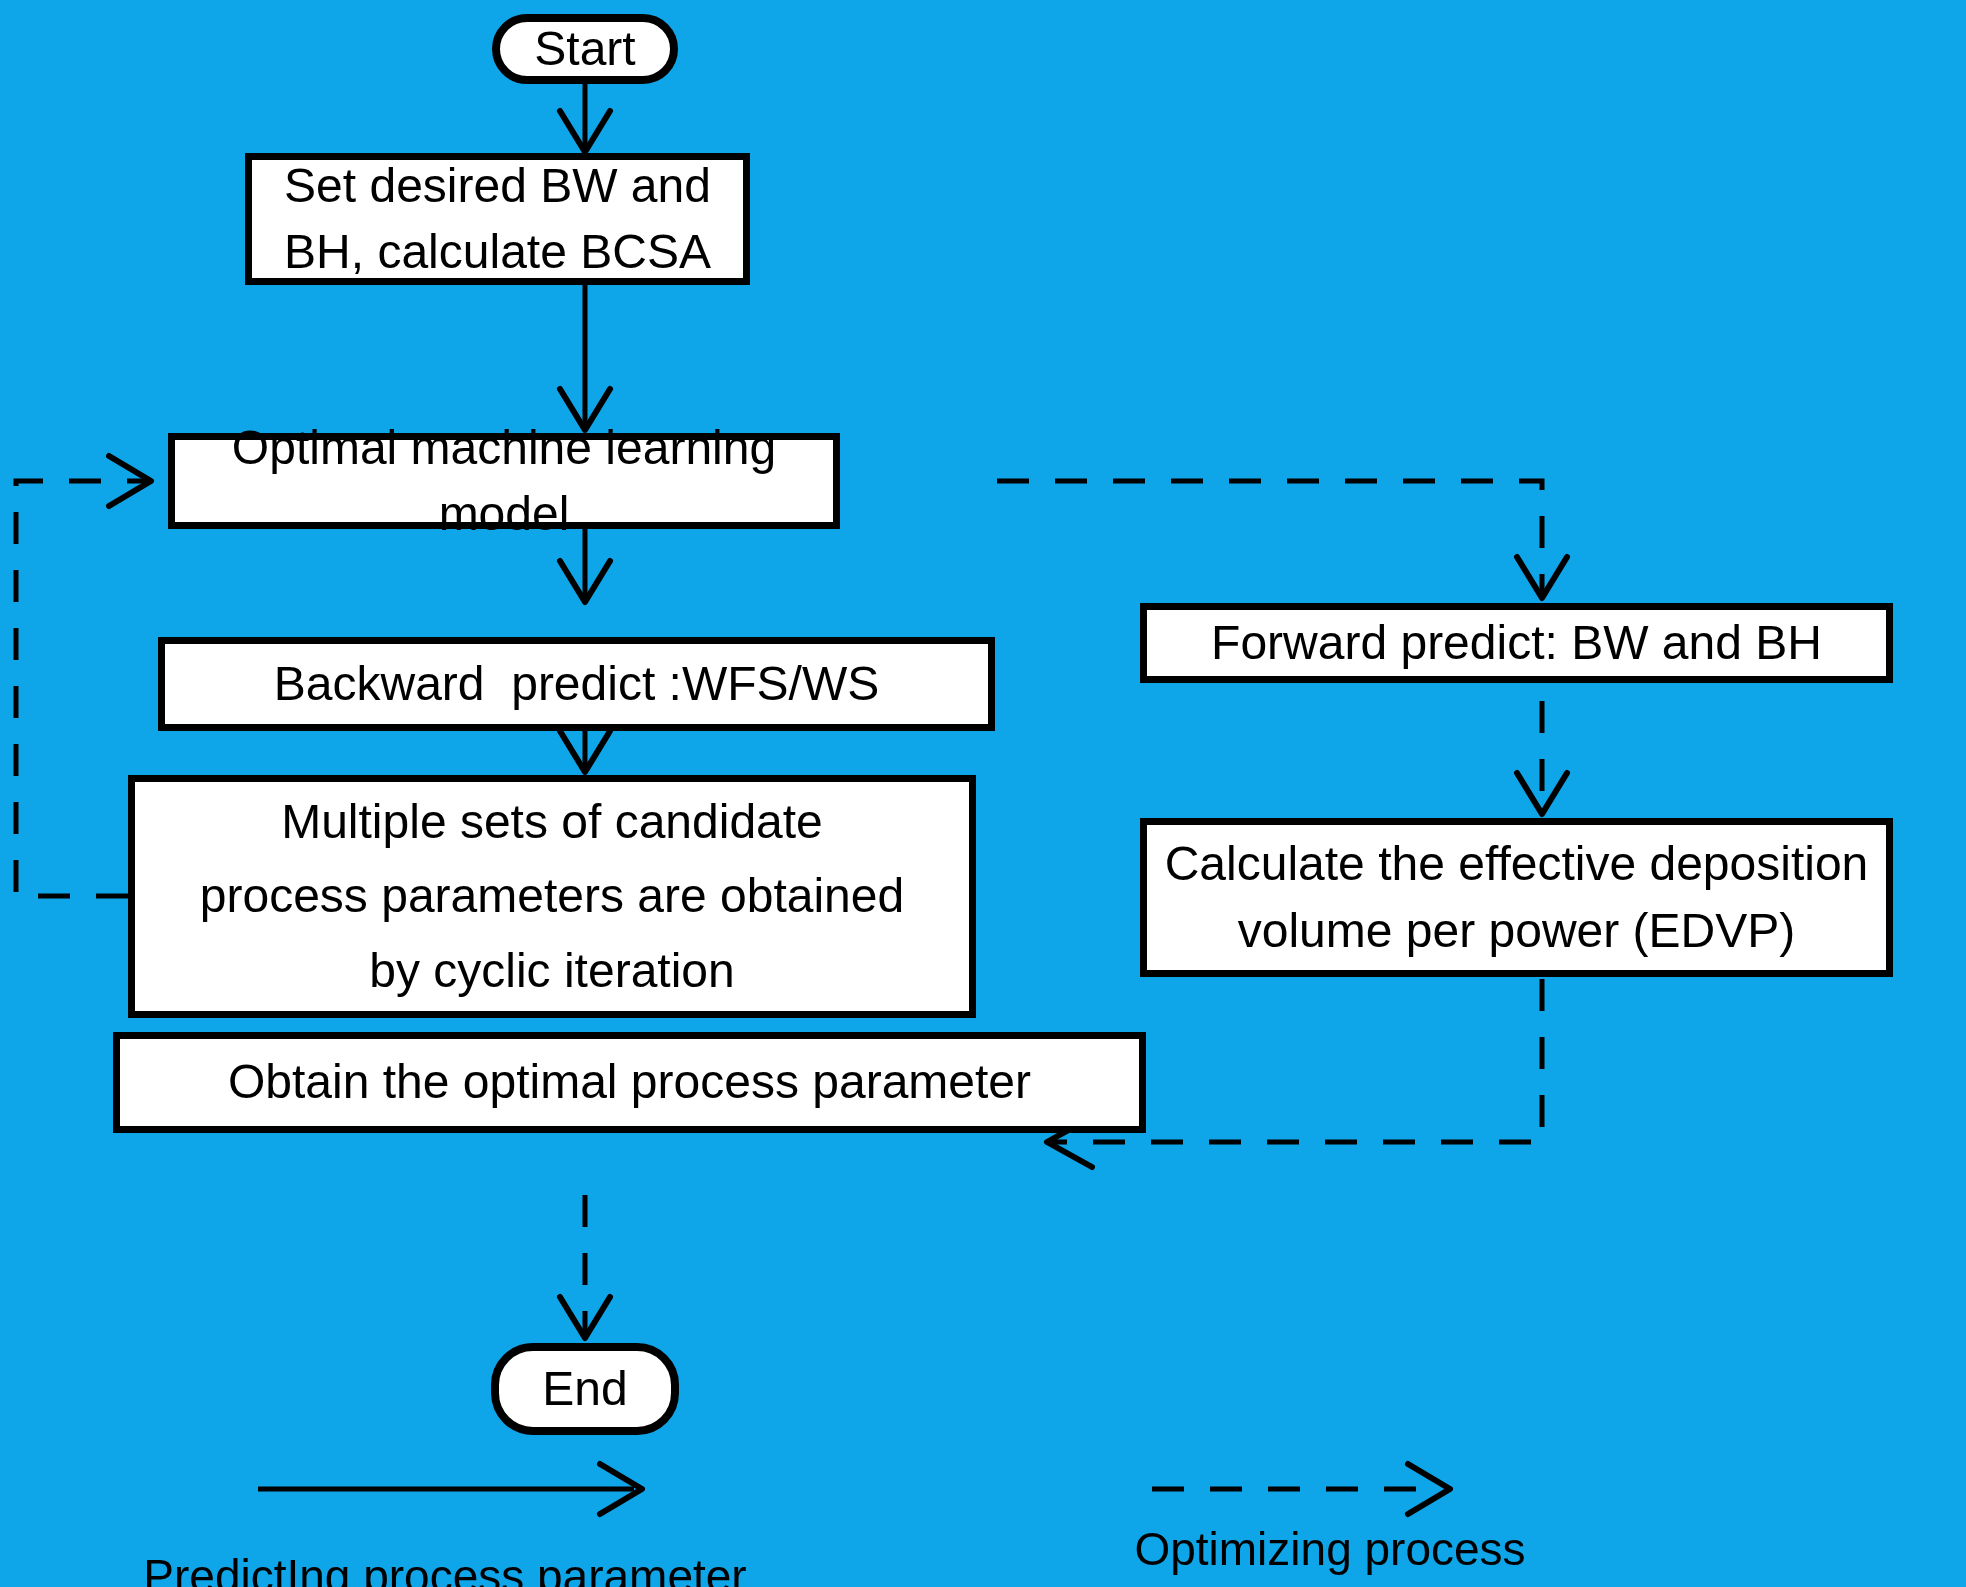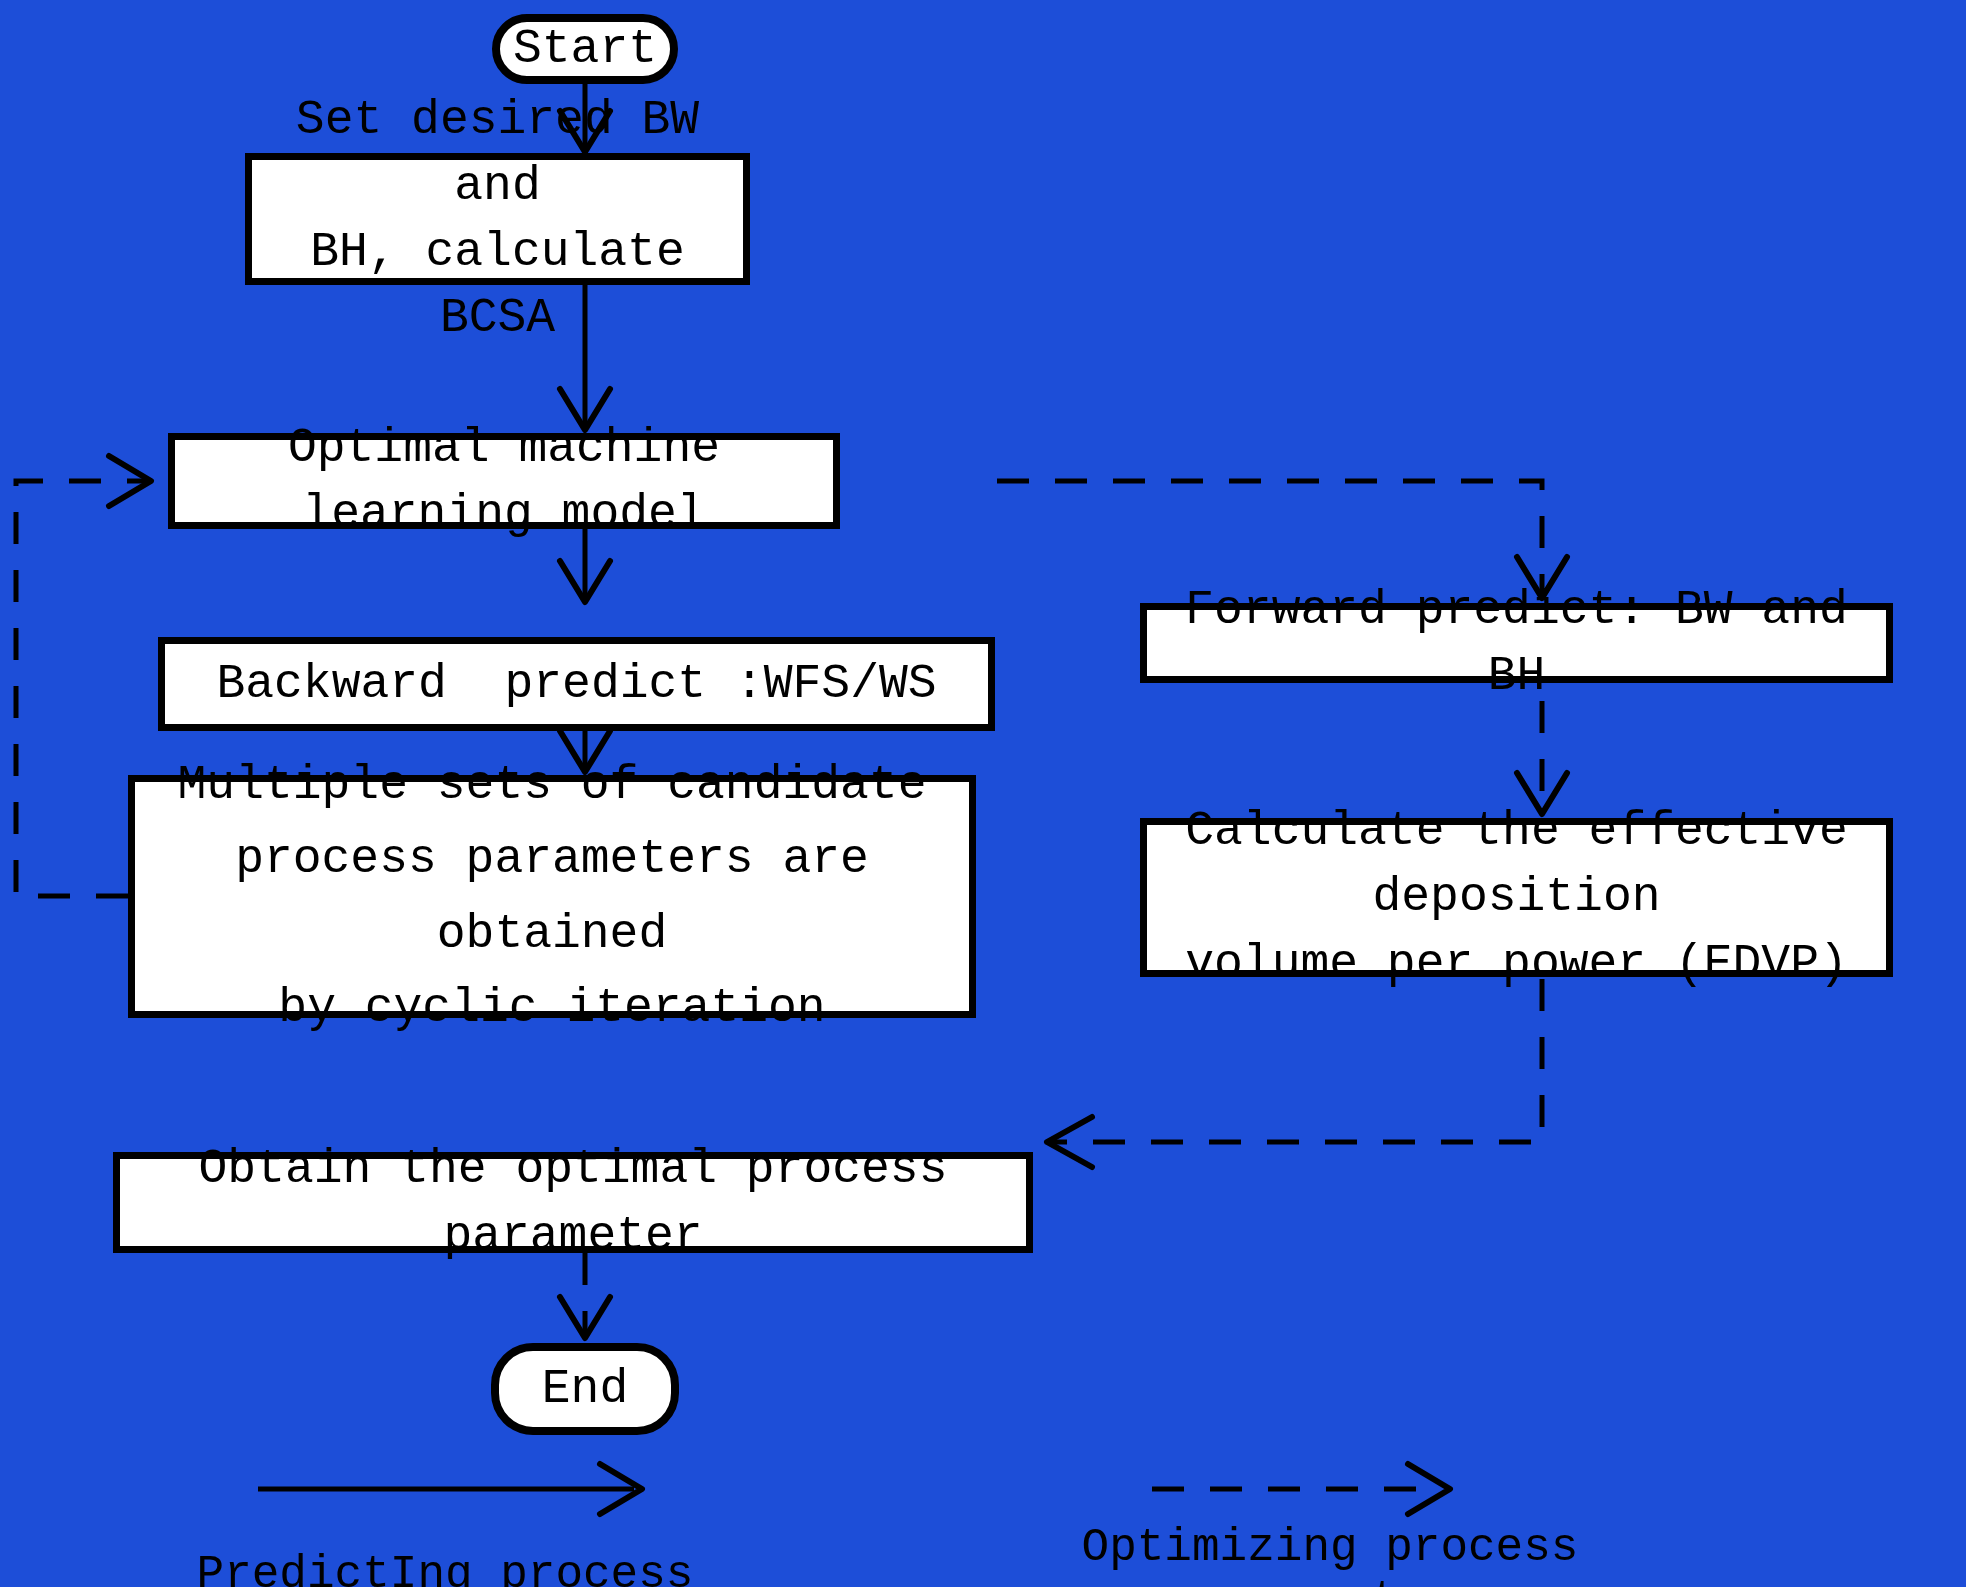--- a/index.html
+++ b/index.html
@@ -1,21 +1,21 @@
 <!DOCTYPE html>
 <html><head>
 <meta charset="utf-8">
 <style>
   html, body { margin: 0; padding: 0; background: #ffffff; }
   #canvas {
     position: relative;
     width: 1966px;
     height: 1587px;
-    background: #1d4ed8;
-    font-family: Liberation Mono, monospace;
+    background: #0ea5e9;
+    font-family: Liberation Sans, sans-serif;
     color: #000000;
     overflow: hidden;
   }
   #connector-layer {
     position: absolute;
     left: 0; top: 0;
     width: 1966px; height: 1587px;
     z-index: 1;
   }
   .node {
@@ -42,21 +42,21 @@
     font-size: 46px;
     z-index: 2;
     white-space: pre-wrap;
   }
   
   #node-start            { left: 492px;  top: 14px;   width: 186px; height: 70px;  border-radius: 35px; }
   #node-set-desired      { left: 245px;  top: 153px;  width: 505px; height: 132px; }
   #node-optimal-ml       { left: 168px;  top: 433px;  width: 672px; height: 96px;  }
   #node-backward-predict { left: 158px;  top: 605px;  width: 837px; height: 94px; margin-top: 32px;  }
   #node-multiple-sets    { left: 128px;  top: 775px;  width: 848px; height: 243px; line-height: 1.55; }
-  #node-obtain-optimal   { left: 113px;  top: 1152px; width: 920px; height: 101px; }
+  #node-obtain-optimal   { left: 113px;  top: 1032px; width: 1033px; height: 101px; }
   #node-end              { left: 491px;  top: 1343px; width: 188px; height: 92px;  border-radius: 42px; }
   #node-forward-predict  { left: 1140px; top: 603px;  width: 753px; height: 80px;  }
   #node-calculate-edvp   { left: 1140px; top: 818px;  width: 753px; height: 159px; }
   #legend-predicting-label { left: 140px;  top: 1522px; width: 610px; margin-top: 27px; }
   #legend-optimizing-label { left: 1080px; top: 1522px; width: 500px; }
   .stroke       { stroke: #000000; fill: none; stroke-width: 5; }
   .stroke-dash  { stroke: #000000; fill: none; stroke-width: 5; stroke-dasharray: 32 26; }
   .arrowhead    { stroke: #000000; fill: none; stroke-width: 6; stroke-linecap: round; stroke-linejoin: round; }
 </style>
 </head>

